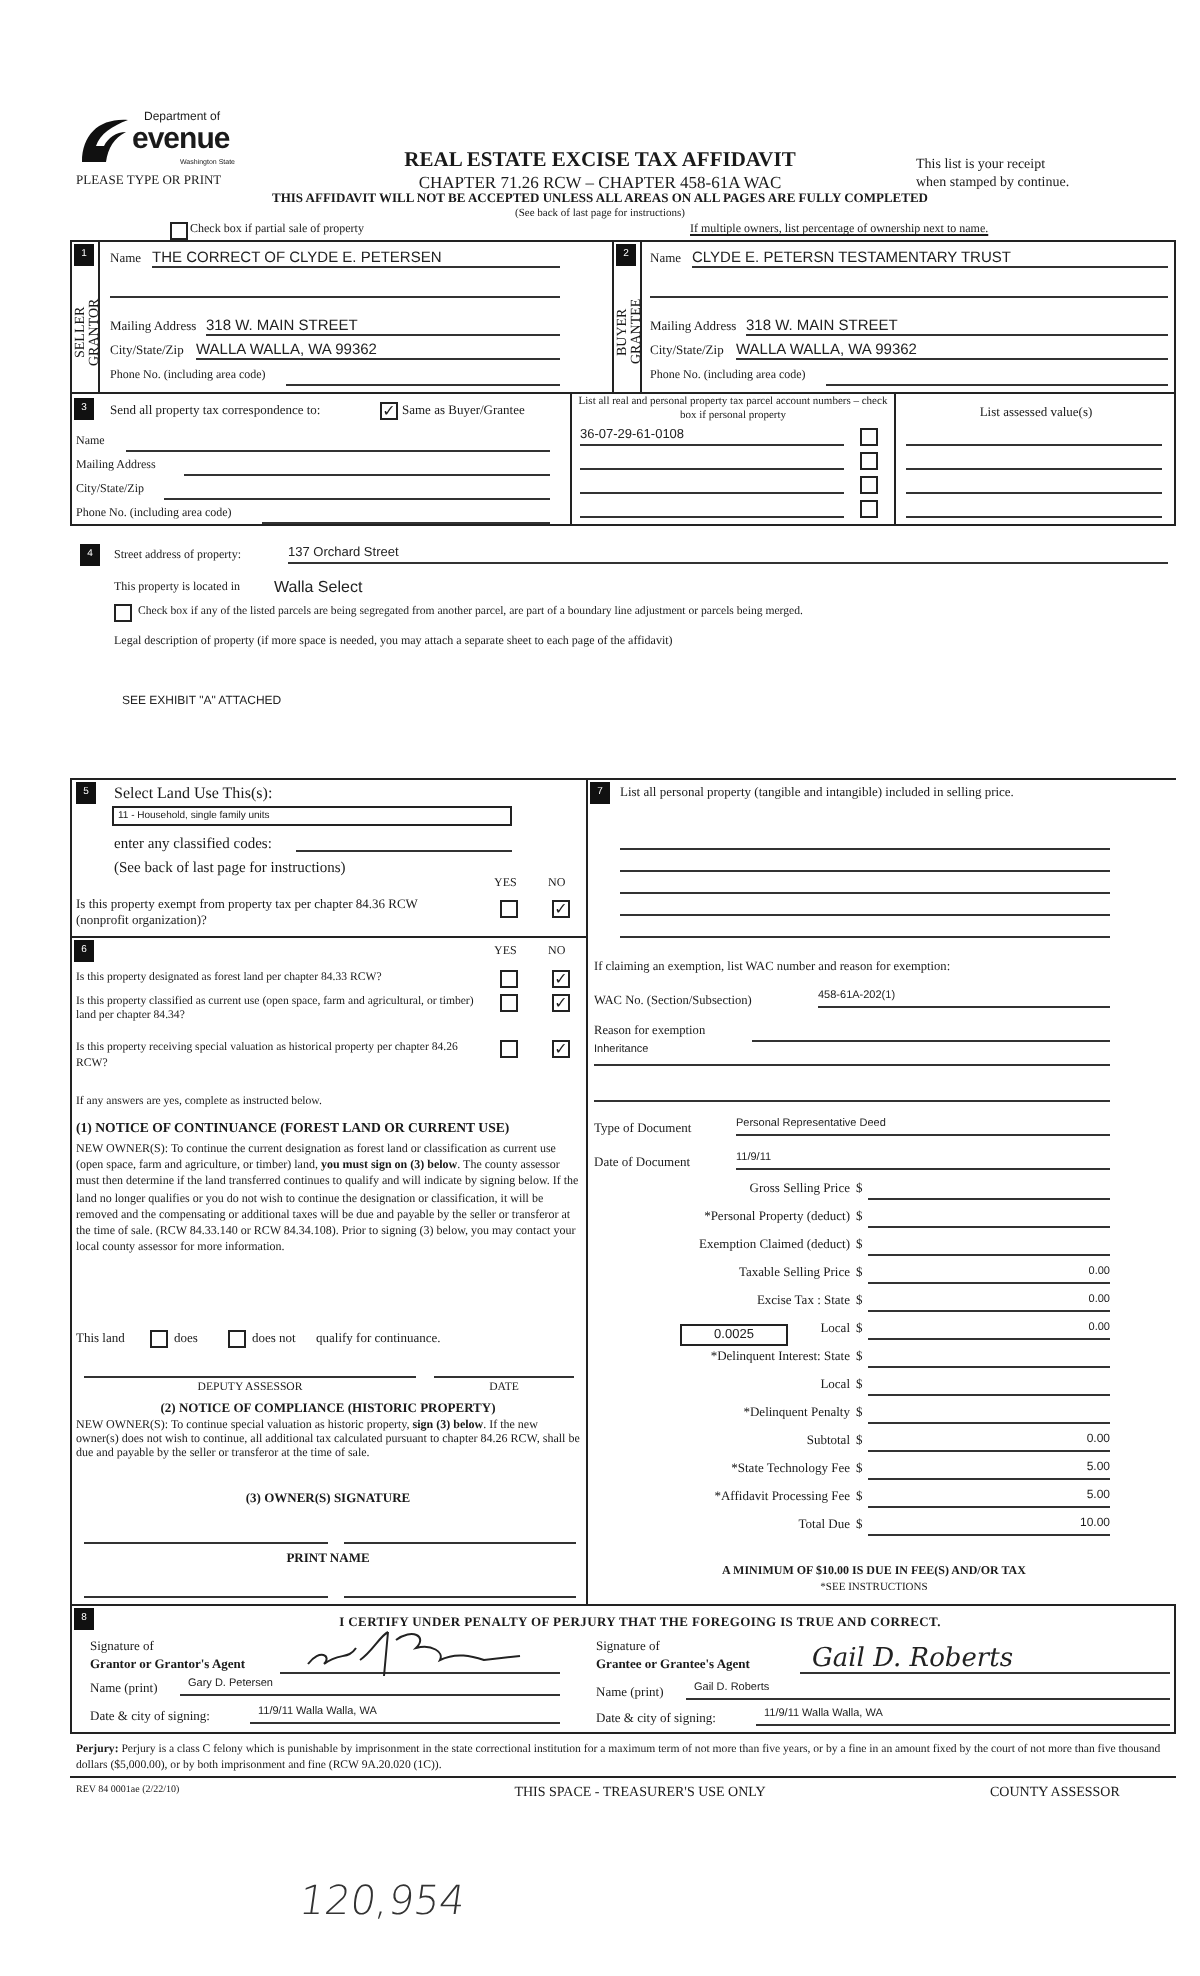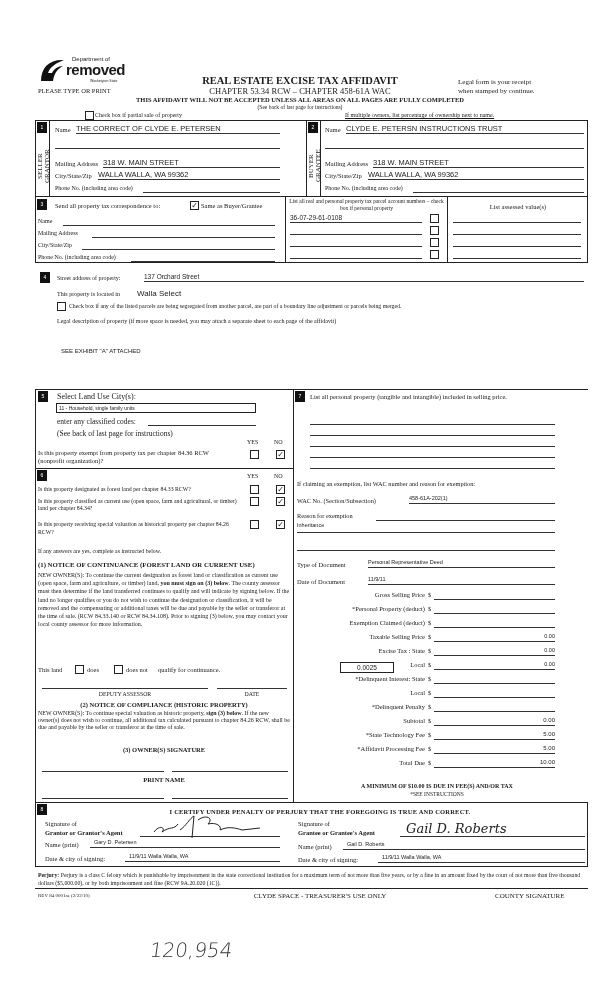--- a/index.html
+++ b/index.html
@@ -21,27 +21,27 @@
   .bold { font-weight: bold; }
 </style>
 </head>
 <body>
 
 <div class="abs" style="left:38px;top:56px;width:82px;height:30px;">
   <svg width="30" height="26" viewBox="0 0 30 26" style="position:absolute;left:0;top:1px;">
     <path d="M3 24 C3 10 12 2 26 3 C18 6 12 10 10 16 L14 16 C16 12 20 9 25 9 C19 12 16 17 15 24 Z" fill="#111"></path>
   </svg>
   <span class="abs sans" style="left:34px;top:0;font-size:6px;">Department of</span>
-  <span class="abs sans bold" style="left:28px;top:5px;font-size:15px;letter-spacing:-0.5px;">removed</span>
+  <span class="abs sans bold" style="left:28px;top:5px;font-size:15px;letter-spacing:-0.5px;">evenue</span>
   <span class="abs sans" style="left:52px;top:23px;font-size:3.5px;">Washington State</span>
 </div>
 <div class="abs serif" style="left:38px;top:87px;font-size:6.5px;">PLEASE TYPE OR PRINT</div>
 <div class="abs serif bold center" style="left:180px;top:75px;width:240px;font-size:10.5px;">REAL ESTATE EXCISE TAX AFFIDAVIT</div>
-<div class="abs serif center" style="left:180px;top:86px;width:240px;font-size:8.5px;">CHAPTER 53.34 RCW – CHAPTER 458-61A WAC</div>
-<div class="abs serif" style="left:458px;top:78px;font-size:7px;">Legal form is your receipt</div>
+<div class="abs serif center" style="left:180px;top:86px;width:240px;font-size:8.5px;">CHAPTER 71.26 RCW – CHAPTER 458-61A WAC</div>
+<div class="abs serif" style="left:458px;top:78px;font-size:7px;">This list is your receipt</div>
 <div class="abs serif" style="left:458px;top:87px;font-size:7px;">when stamped by continue.</div>
 <div class="abs serif bold center" style="left:60px;top:96px;width:480px;font-size:6.5px;">THIS AFFIDAVIT WILL NOT BE ACCEPTED UNLESS ALL AREAS ON ALL PAGES ARE FULLY COMPLETED</div>
 <div class="abs serif center" style="left:200px;top:104px;width:200px;font-size:5.5px;">(See back of last page for instructions)</div>
 <div class="cb" style="left:85px;top:111px;"></div>
 <div class="abs serif" style="left:95px;top:112px;font-size:6px;">Check box if partial sale of property</div>
 <div class="abs serif" style="left:345px;top:112px;font-size:6px;text-decoration:underline;">If multiple owners, list percentage of ownership next to name.</div>
 
 <div class="abs" style="left:35px;top:120px;width:553px;height:77px;border:1.5px solid #222;"></div>
 <div class="abs" style="left:306px;top:120px;width:0;height:77px;border-left:1.5px solid #222;"></div>
 
@@ -62,21 +62,21 @@
   <div class="abs uline" style="left:143px;top:185px;width:137px;height:8px;"></div>
 </div>
 
 <div>
   <div class="badge" style="left:308px;top:122px;">2</div>
   <div class="abs" style="left:320px;top:120px;width:0;height:77px;border-left:1px solid #222;"></div>
   <div class="vert serif" style="left:308px;top:138px;width:12px;height:56px;">
     <span>BUYER</span> <span>GRANTEE</span>
   </div>
   <span class="abs serif" style="left:325px;top:126px;font-size:6.5px;">Name</span>
-  <div class="abs filled uline" style="left:346px;top:124px;width:238px;font-size:7.5px;height:10px;">CLYDE E. PETERSN INSTRUCTIONS TRUST</div>
+  <div class="abs filled uline" style="left:346px;top:124px;width:238px;font-size:7.5px;height:10px;">CLYDE E. PETERSN TESTAMENTARY TRUST</div>
   <div class="line" style="left:325px;top:148px;width:259px;"></div>
   <span class="abs serif" style="left:325px;top:160px;font-size:6.5px;">Mailing Address</span>
   <div class="abs filled uline" style="left:373px;top:158px;width:211px;font-size:7.5px;height:10px;">318 W. MAIN STREET</div>
   <span class="abs serif" style="left:325px;top:172px;font-size:6.5px;">City/State/Zip</span>
   <div class="abs filled uline" style="left:368px;top:170px;width:216px;font-size:7.5px;height:10px;">WALLA WALLA, WA  99362</div>
   <span class="abs serif" style="left:325px;top:185px;font-size:6px;">Phone No. (including area code)</span>
   <div class="abs uline" style="left:413px;top:185px;width:171px;height:8px;"></div>
 </div>
 
 <div class="abs" style="left:35px;top:197px;width:553px;height:66px;border:1.5px solid #222;border-top:none;"></div>
@@ -130,21 +130,21 @@
   <span class="abs serif" style="left:57px;top:318px;font-size:6px;">Legal description of property (if more space is needed, you may attach a separate sheet to each page of the affidavit)</span>
   <span class="abs filled" style="left:61px;top:348px;font-size:6px;">SEE EXHIBIT "A" ATTACHED</span>
 </div>
 
 <div class="abs" style="left:35px;top:389px;width:553px;height:0;border-top:1.5px solid #222;"></div>
 <div class="abs" style="left:293px;top:389px;width:0;height:413px;border-left:1.5px solid #222;"></div>
 <div class="abs" style="left:35px;top:389px;width:0;height:413px;border-left:1.5px solid #222;"></div>
 
 <div>
   <div class="badge" style="left:38px;top:391px;">5</div>
-  <span class="abs serif" style="left:57px;top:392px;font-size:8px;">Select Land Use City(s):</span>
+  <span class="abs serif" style="left:57px;top:392px;font-size:8px;">Select Land Use This(s):</span>
   <div class="abs sans box" style="left:56px;top:403px;width:200px;height:10px;font-size:5px;line-height:8px;padding-left:2px;">11 - Household, single family units</div>
   <span class="abs serif" style="left:57px;top:417px;font-size:7.5px;">enter any classified codes:</span>
   <div class="abs uline" style="left:148px;top:418px;width:108px;height:8px;"></div>
   <span class="abs serif" style="left:57px;top:429px;font-size:7.5px;">(See back of last page for instructions)</span>
   <span class="abs serif small" style="left:247px;top:439px;">YES</span>
   <span class="abs serif small" style="left:274px;top:439px;">NO</span>
   <span class="abs serif" style="left:38px;top:449px;width:180px;font-size:6.5px;line-height:8px;">Is this property exempt from property tax per chapter 84.36 RCW (nonprofit organization)?</span>
   <div class="cb" style="left:250px;top:450px;"></div>
   <div class="cb" style="left:276px;top:450px;">✓</div>
 </div>
@@ -312,20 +312,20 @@
   <div class="abs filled uline" style="left:343px;top:841px;width:242px;height:9px;font-size:5.5px;padding-left:4px;">Gail D. Roberts</div>
   <span class="abs serif" style="left:298px;top:856px;font-size:6.5px;">Date &amp; city of signing:</span>
   <div class="abs filled uline" style="left:378px;top:854px;width:207px;height:9px;font-size:5.5px;padding-left:4px;">11/9/11  Walla Walla, WA</div>
 </div>
 
 <div class="abs serif" style="left:38px;top:871px;width:550px;font-size:5.8px;line-height:8px;">
   <b>Perjury:</b><span> Perjury is a class C felony which is punishable by imprisonment in the state correctional institution for a maximum term of not more than five years, or by a fine in an amount fixed by the court of not more than five thousand dollars ($5,000.00), or by both imprisonment and fine (RCW 9A.20.020 (1C)).</span>
 </div>
 <div class="abs" style="left:35px;top:888px;width:553px;height:0;border-top:1.5px solid #222;"></div>
 <span class="abs serif" style="left:38px;top:893px;font-size:5px;">REV 84 0001ae (2/22/10)</span>
-<span class="abs serif center" style="left:200px;top:892px;width:240px;font-size:7px;">CLYDE SPACE - TREASURER'S USE ONLY</span>
-<span class="abs serif" style="left:495px;top:892px;font-size:7px;">COUNTY SIGNATURE</span>
+<span class="abs serif center" style="left:200px;top:892px;width:240px;font-size:7px;">THIS SPACE - TREASURER'S USE ONLY</span>
+<span class="abs serif" style="left:495px;top:892px;font-size:7px;">COUNTY ASSESSOR</span>
 
 <div class="abs" style="left:150px;top:935px;width:110px;height:30px;">
   <svg width="110" height="30" viewBox="0 0 110 30">
     <text x="2" y="22" font-family="DejaVu Sans, sans-serif" font-size="20" font-weight="200" fill="#333" transform="skewX(-8)">120,954</text>
   </svg>
 </div>
 
 </body></html>

